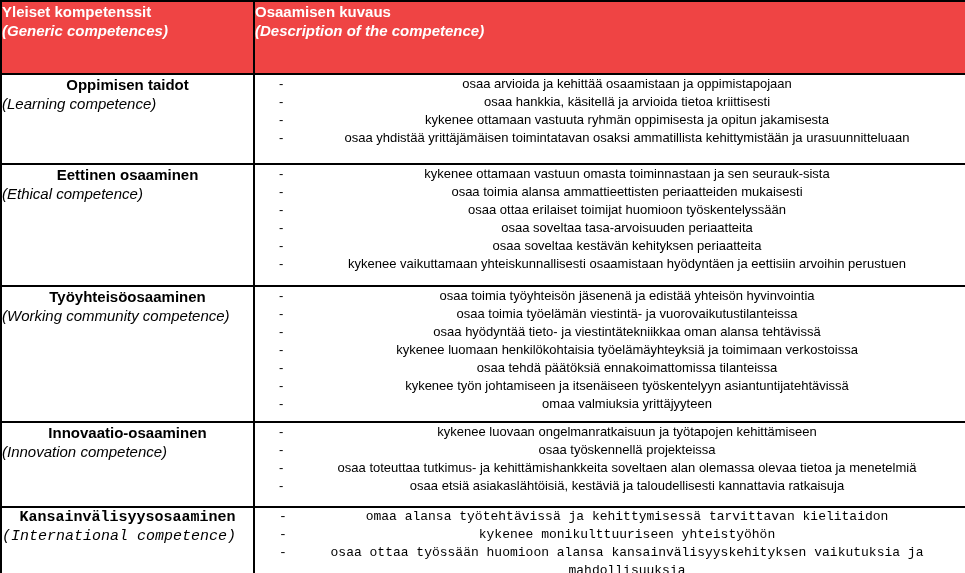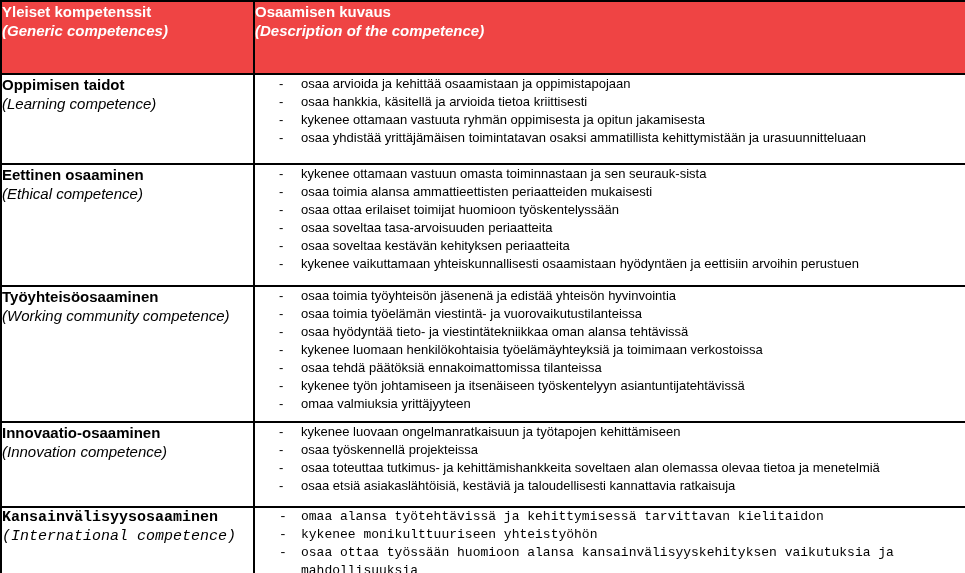--- a/index.html
+++ b/index.html
@@ -53,20 +53,21 @@
   tbody tr:nth-child(4) { height: 85px; }
   tbody tr:nth-child(5) { height: 70px; font-family: Liberation Mono, monospace; }
   td.left-cell {
     padding: 4px 6px 0 8px;
   }
   .comp-title {
     font-weight: bold;
     font-size: 15px;
     line-height: 19px;
     color: #000000;
+    text-align: center;
   }
   .comp-subtitle {
     font-style: italic;
     font-size: 15px;
     line-height: 19px;
     color: #000000;
   }
   td.right-cell {
     padding: 3px 4px 0 0;
   }
@@ -81,20 +82,21 @@
     line-height: 18px;
     color: #000000;
   }
   .bullet-dash {
     flex: 0 0 22px;
     margin-left: 24px;
   }
   .bullet-text {
     flex: 1 1 auto;
     padding-right: 12px;
+    text-align: center;
   }
 </style>
 </head>
 <body>
 
 <div class="page">
   <table class="comp-table">
     <colgroup>
       <col class="c1">
       <col class="c2">

